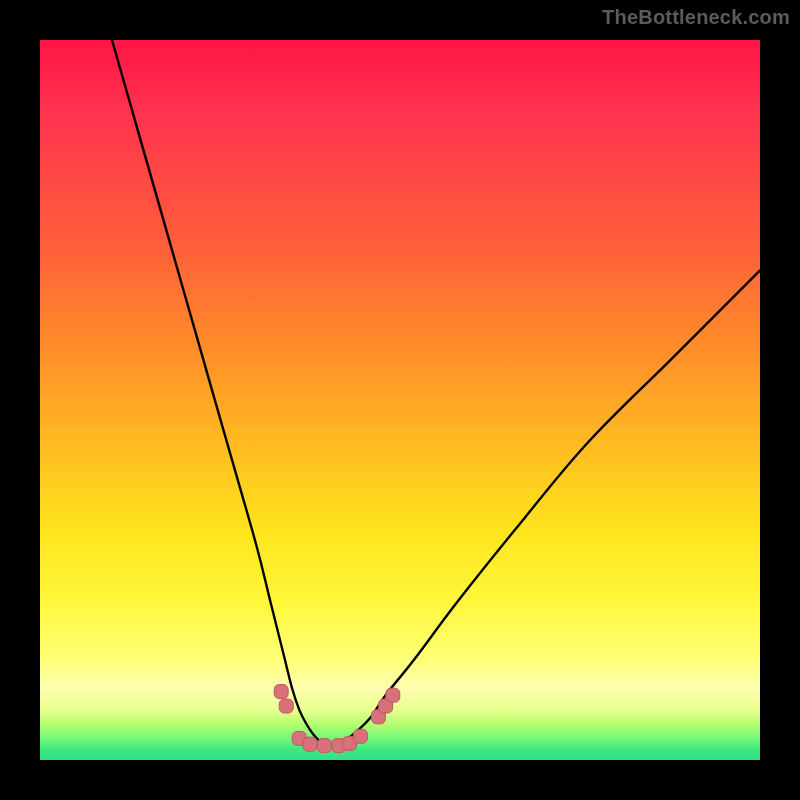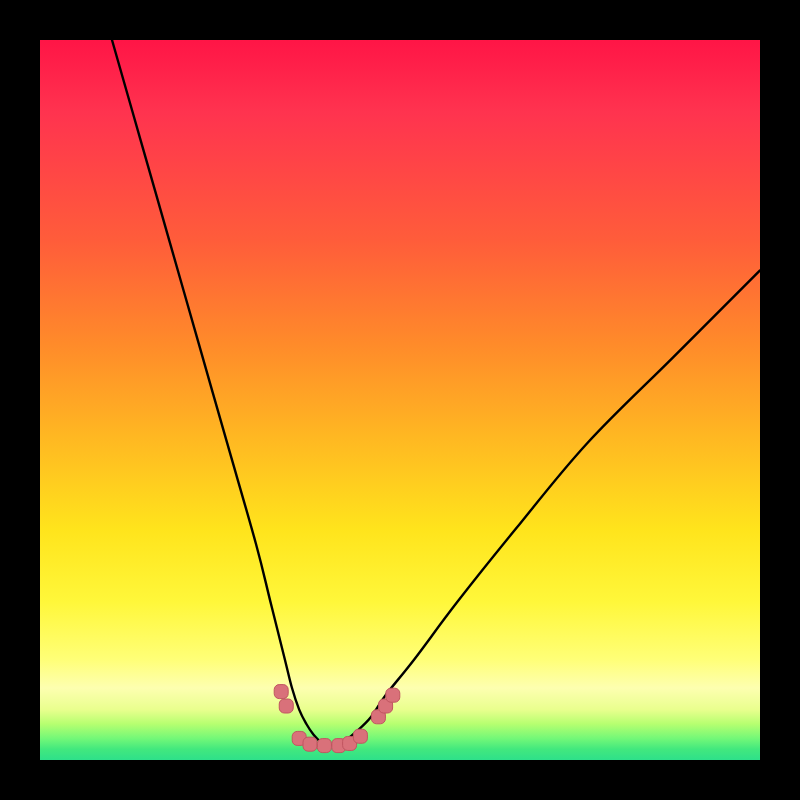--- a/index.html
+++ b/index.html
@@ -58,20 +58,21 @@
     top: 0;
     width: 720px;
     height: 720px;
     overflow: visible;
   }
 </style>
 </head>
 <body>
 
 <div class="frame">
+  <div class="watermark">TheBottleneck.com</div>
 
   <div class="plot-area">
     <svg class="curves" viewBox="0 0 720 720" preserveAspectRatio="none">
       <g>
         <path id="left-branch" fill="none" stroke="#000" stroke-width="2.4" stroke-linecap="round" d="M 72,0 C 77.184,18.14399999999999 90.43200000000002,64.51199999999994 100.80000000000001,100.79999999999995 C 111.168,137.08799999999997 119.232,165.312 129.6,201.60000000000002 C 139.968,237.88800000000003 148.032,266.112 158.4,302.40000000000003 C 168.768,338.68800000000005 176.83200000000002,366.912 187.20000000000002,403.2 C 197.568,439.488 208.224,475.488 216,504 C 223.776,532.5120000000001 225.216,540.864 230.4,561.6 C 235.584,582.336 240.912,603.648 244.8,619.2 C 248.68800000000002,634.7520000000001 249.408,638.928 251.99999999999997,648 C 254.59199999999996,657.072 256.608,663.12 259.2,669.6 C 261.792,676.08 263.808,679.464 266.4,684 C 268.99199999999996,688.536 271.00800000000004,691.56 273.6,694.8 C 276.192,698.04 278.208,700.056 280.8,702 C 283.392,703.944 286.704,704.952 288,705.6"></path>
         <path id="right-branch" fill="none" stroke="#000" stroke-width="2.4" stroke-linecap="round" d="M 288,705.6 C 290.592,704.952 297.21599999999995,704.592 302.4,702 C 307.584,699.408 311.616,695.7360000000001 316.8,691.2 C 321.98400000000004,686.664 326.016,683.28 331.2,676.8 C 336.38399999999996,670.3199999999999 337.82399999999996,665.568 345.59999999999997,655.2 C 353.376,644.8320000000001 361.44000000000005,636.048 374.40000000000003,619.2 C 387.36,602.3520000000001 399.45599999999996,584.928 417.59999999999997,561.6 C 435.74399999999997,538.272 451.872,518.1120000000001 475.20000000000005,489.6 C 498.5280000000001,461.088 518.6880000000001,434.304 547.2,403.2 C 575.712,372.096 602.496,347.90399999999994 633.6,316.79999999999995 C 664.7040000000001,285.69599999999997 704.448,245.95199999999997 720,230.39999999999998"></path>
       </g>
       <g id="markers">
           <rect x="234.20000000000002" y="644.6" width="14" height="14" rx="5" ry="5" fill="#d9717a" stroke="#c05560" stroke-width="1"></rect>
           <rect x="239.24" y="659" width="14" height="14" rx="5" ry="5" fill="#d9717a" stroke="#c05560" stroke-width="1"></rect>

